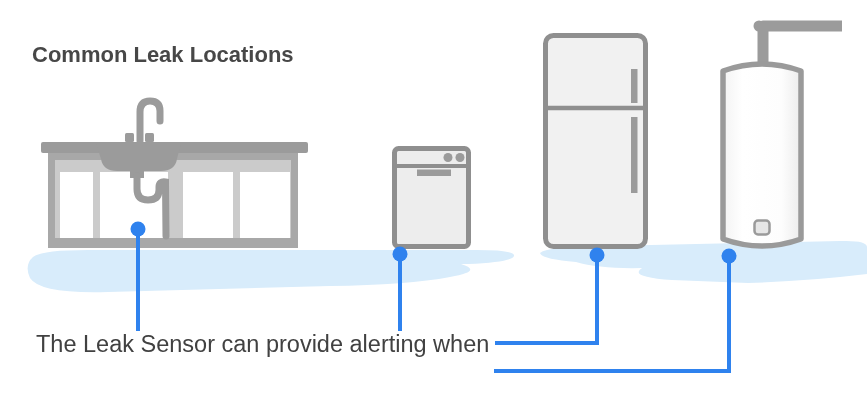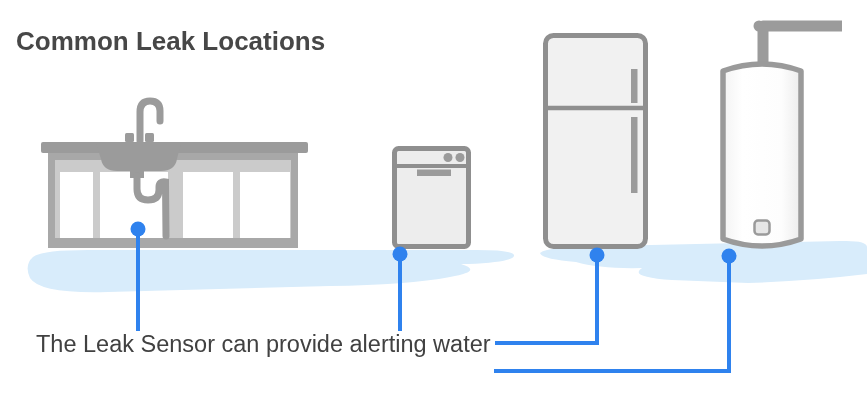--- a/index.html
+++ b/index.html
@@ -14,23 +14,23 @@
   .stage{
     position:relative;
     width:867px;height:406px;
     background:#ffffff;
     overflow:hidden;
     font-family:"Liberation Sans", sans-serif;
   }
   .diagram{position:absolute;left:0;top:0;width:867px;height:406px;display:block;}
   .page-title{
     position:absolute;left:16px;top:26px;
-    font-size:26px;font-weight:bold;
+    font-size:22px;font-weight:bold;
     color:var(--title-text);
-    letter-spacing:0px;margin:0;
+    letter-spacing:0px;margin:16px;
   }
   .caption{
     position:absolute;left:36px;top:329px;
     font-size:23.5px;line-height:30px;
     color:var(--body-text);
     white-space:nowrap;
   }
   .blue-line{stroke:var(--accent);stroke-width:4;fill:none;}
   .blue-dot{fill:var(--accent);}
   .puddle{fill:var(--puddle);}
@@ -115,16 +115,16 @@
     </g>
     <g>
       <polyline class="blue-line" points="729,256 729,371 494,371"></polyline>
       <circle class="blue-dot" cx="729" cy="256" r="7.5"></circle>
     </g>
   </svg>
 
   <h1 class="page-title">Common Leak Locations</h1>
 
   <div class="caption">
-    <div>The Leak Sensor can provide alerting water</div>
+    <div>The Leak Sensor can provide alerting when</div>
   </div>
 
 </div>
 
 </body></html>

